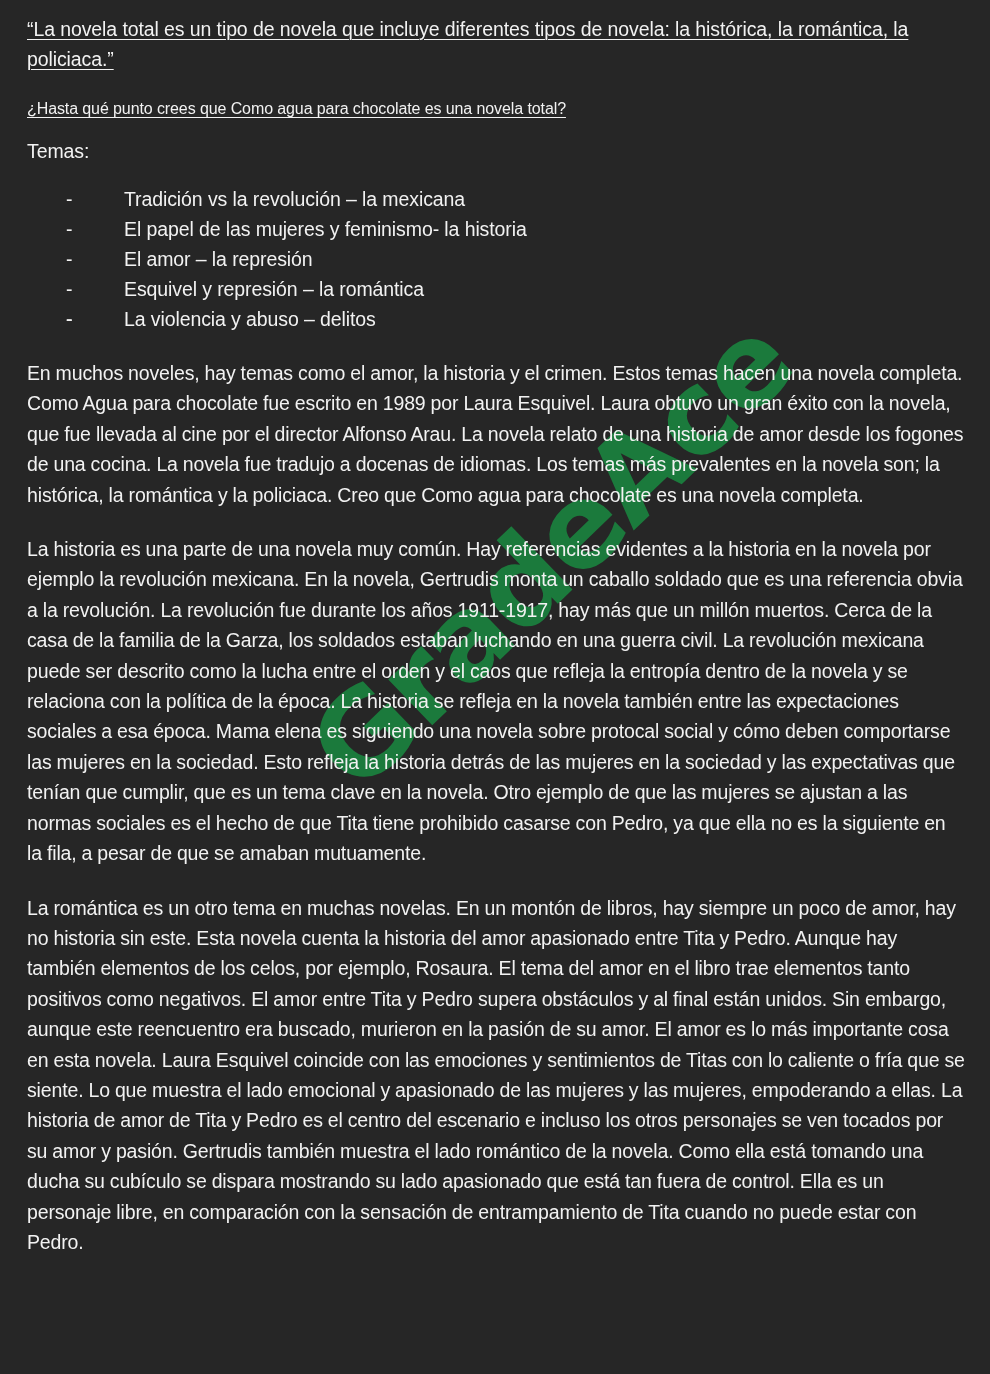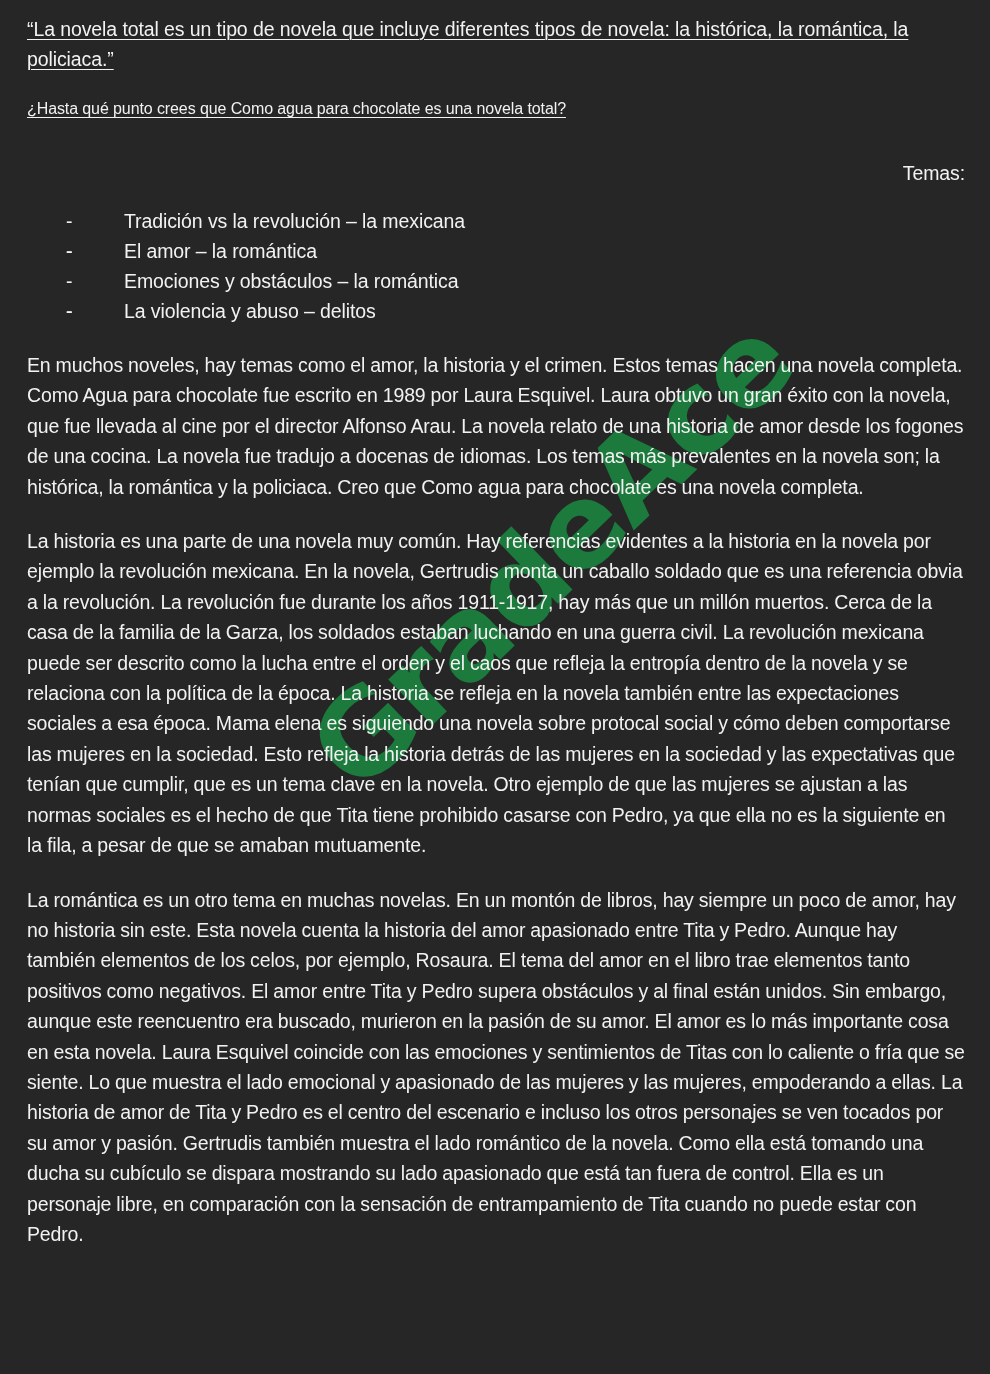--- a/index.html
+++ b/index.html
@@ -42,22 +42,21 @@
     text-underline-offset: 3px;
     text-decoration-thickness: 1px;
     letter-spacing: -0.1px;
     margin: 20px 0 0 0;
   }
 
   .plain-line {
     font-size: 19.5px;
     line-height: 30px;
     letter-spacing: -0.1px;
-    margin: 34px 0 0 0;
-    text-align: right;
+    margin: 12px 0 0 0;
   }
 
   ul.topic-list {
     list-style: none;
     margin: 18px 0 0 0;
     padding: 0;
   }
   ul.topic-list li {
     font-size: 19.5px;
     line-height: 30px;
@@ -119,28 +118,29 @@
 
   <div class="plain-line">Temas:</div>
 
   <ul class="topic-list">
     <li>
       <span class="dash">-</span>
       <span>Tradición vs la revolución – la mexicana</span>
     </li>
     <li>
       <span class="dash">-</span>
+      <span>El papel de las mujeres y feminismo- la historia</span>
     </li>
     <li>
       <span class="dash">-</span>
-      <span>El amor – la romántica</span>
+      <span>El amor – la represión</span>
     </li>
     <li>
       <span class="dash">-</span>
-      <span>Emociones y obstáculos – la romántica</span>
+      <span>Esquivel y represión – la romántica</span>
     </li>
     <li>
       <span class="dash">-</span>
     </li>
     <li>
       <span class="dash">-</span>
       <span>La violencia y abuso – delitos</span>
     </li>
   </ul>
 

